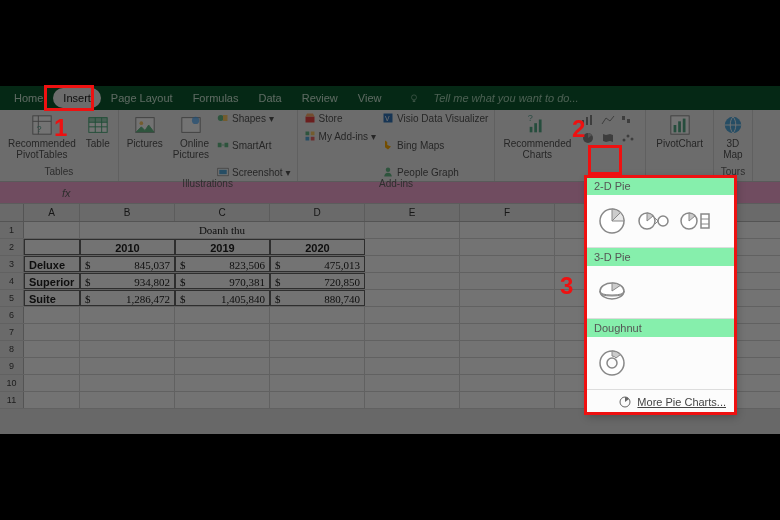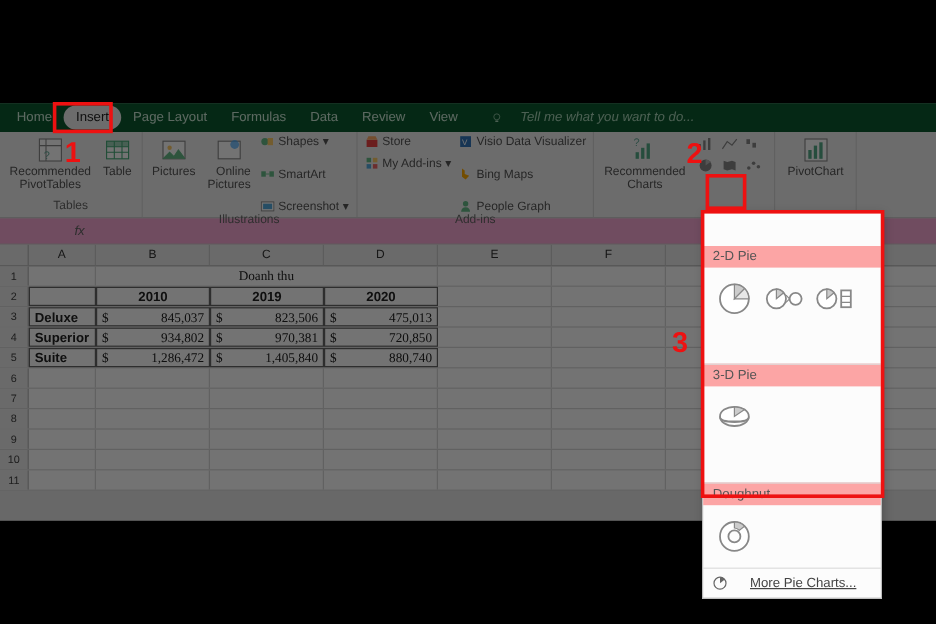--- a/index.html
+++ b/index.html
@@ -43,25 +43,25 @@
   .row { display: flex; height: 17px; font-size: 11px; color: #222; border-bottom: 1px solid #d8d8d8; }
   .row .rh { width: 24px; background: #eaeaea; border-right: 1px solid #bbb; text-align: center; font-size: 9px; color: #444; line-height: 17px; }
   .row .cell { flex: 0 0 95px; border-right: 1px solid #d8d8d8; padding: 0 4px; line-height: 17px; white-space: nowrap; }
   .row .cell.a { flex: 0 0 56px; font-weight: bold; }
   .title-cell { font-family: "Times New Roman", serif; text-align: center; }
   .hdr { font-weight: bold; text-align: center; }
   .money { display: flex; justify-content: space-between; font-family: "Times New Roman", serif; }
   
   
   .popup { position: absolute; z-index: 20; background: #fcfcfc; border: 1px solid #bcbcbc; box-shadow: 2px 2px 8px rgba(0,0,0,0.25); width: 150px; font-size: 11px; color: #444; }
-  .popup .sec-label { background: #fca5a5; padding: 3px 8px; font-weight: normal; color: #555; border-top: 1px solid #ddd; margin-top: 28px; }
+  .popup .sec-label { background: #86efac; padding: 3px 8px; font-weight: normal; color: #555; border-top: 1px solid #ddd; }
   .popup .sec-label:first-child { border-top: none; }
   .popup .opts { display: flex; gap: 6px; padding: 8px; }
   .popup .opt { width: 36px; height: 36px; display:flex; align-items:center; justify-content:center; cursor:pointer; }
-  .popup .more { display: flex; align-items: center; gap: 19px; padding: 6px 8px; border-top: 1px solid #ddd; color: #444; cursor: pointer; }
+  .popup .more { display: flex; align-items: center; gap: 6px; padding: 6px 8px; border-top: 1px solid #ddd; color: #444; cursor: pointer; justify-content: flex-end; }
   .popup .more span { text-decoration: underline; }
   
   
   .callout { position: absolute; z-index: 30; border: 3px solid #e11; }
   .callout-num { position: absolute; z-index: 30; color: #e11; font-weight: bold; font-size: 24px; font-family: Arial, sans-serif; }
 </style>
 </head>
 <body>
 
 <div class="excel">
@@ -261,20 +261,31 @@
         <svg viewBox="0 0 24 24">
             <rect x="2" y="2" width="20" height="20" fill="#fff" stroke="#888"></rect>
             <rect x="5" y="12" width="3" height="8" fill="#5a8"></rect>
             <rect x="10" y="8" width="3" height="12" fill="#5a8"></rect>
             <rect x="15" y="5" width="3" height="15" fill="#5a8"></rect>
           </svg>
         <span>PivotChart</span>
       </div>
     </div>
 
+    <div class="group">
+      <div class="btn-v">
+        <svg viewBox="0 0 24 24">
+            <circle cx="12" cy="12" r="9" fill="#5ad"></circle>
+            <path d="M3 12h18M12 3c4 4 4 14 0 18M12 3c-4 4-4 14 0 18" stroke="#fff" fill="none"></path>
+          </svg>
+        <span style="white-space:pre-line;text-align:center">3D
+Map</span>
+      </div>
+      <div class="group-label">Tours</div>
+    </div>
   </div>
 
   <div class="formula-bar">
     <div class="name-box"></div>
     <div class="fx">fx</div>
     <div style="flex:1"></div>
   </div>
 
   <div class="sheet">
     <div class="col-headers">

